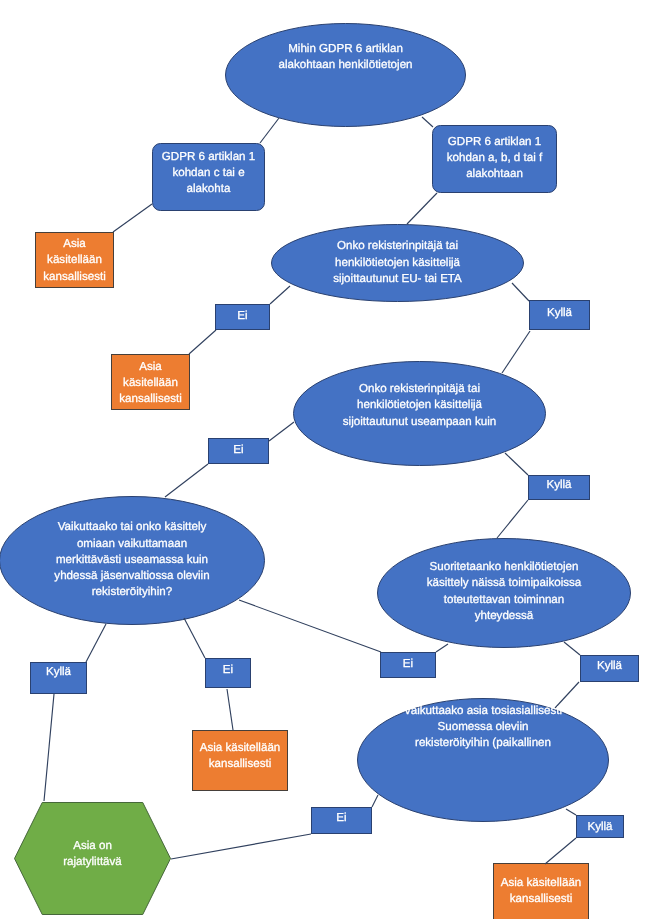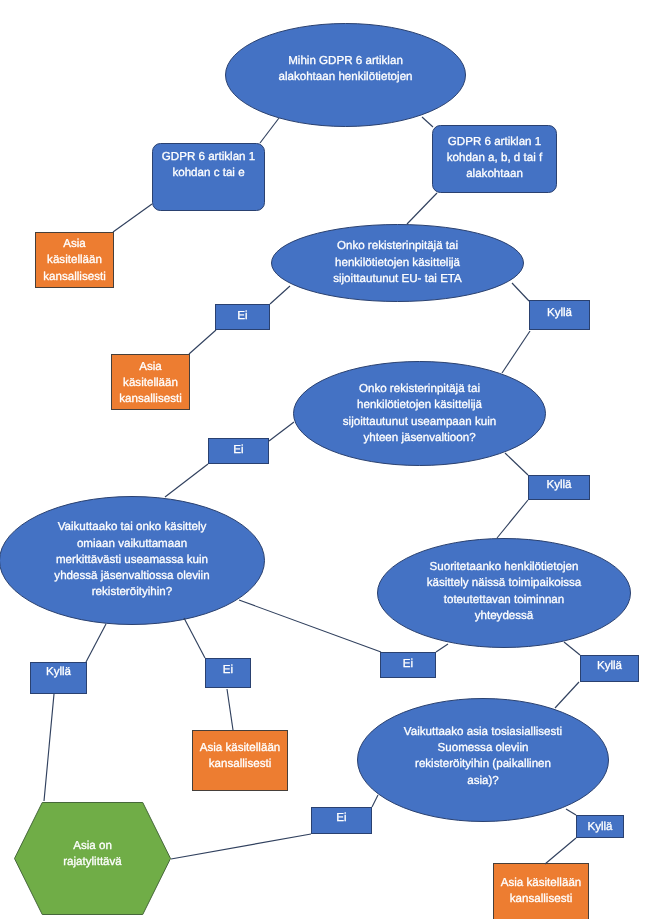--- a/index.html
+++ b/index.html
@@ -64,27 +64,28 @@
   <polyline class="conn" points="448,644 436,652"></polyline>
   <polyline class="conn" points="564,642 580,655"></polyline>
   <polyline class="conn" points="227,689 233,730"></polyline>
   <polyline class="conn" points="579,682 555,708"></polyline>
   <polyline class="conn" points="54,694 44,801"></polyline>
   <polyline class="conn" points="171,859 311,834"></polyline>
   <polyline class="conn" points="378,795 372,807"></polyline>
   <polyline class="conn" points="566,809 576,815"></polyline>
   <polyline class="conn" points="576,838 545,864"></polyline>
 </svg>
-  <div class="txt" style="left:185px;top:53px;width:321px;line-height:16.2px">
+  <div class="txt" style="left:185px;top:41px;width:321px;line-height:16.2px">
       <span class="ln">Mihin GDPR 6 artiklan</span>
       <span class="ln">alakohtaan henkilötietojen</span>
     </div>
   <div class="txt" style="left:112px;top:149px;width:193px;line-height:16px">
       <span class="ln">GDPR 6 artiklan 1</span>
       <span class="ln">kohdan c tai e</span>
+      <span class="ln">alakohta</span>
     </div>
   <div class="txt" style="left:392px;top:134.2px;width:205px;line-height:16px">
       <span class="ln">GDPR 6 artiklan 1</span>
       <span class="ln">kohdan a, b, d tai f</span>
       <span class="ln">alakohtaan</span>
     </div>
   <div class="txt" style="left:-5px;top:236.2px;width:159px;line-height:16.2px">
       <span class="ln">Asia</span>
       <span class="ln">käsitellään</span>
       <span class="ln">kansallisesti</span>
@@ -102,21 +103,20 @@
     </div>
   <div class="txt" style="left:71px;top:358.8px;width:159px;line-height:16px">
       <span class="ln">Asia</span>
       <span class="ln">käsitellään</span>
       <span class="ln">kansallisesti</span>
     </div>
   <div class="txt" style="left:253px;top:381.2px;width:333px;line-height:16.2px">
       <span class="ln">Onko rekisterinpitäjä tai</span>
       <span class="ln">henkilötietojen käsittelijä</span>
       <span class="ln">sijoittautunut useampaan kuin</span>
-      <span class="ln">yhteen jäsenvaltioon?</span>
     </div>
   <div class="txt" style="left:168px;top:442.7px;width:141px;line-height:14px">
       <span class="ln">Ei</span>
     </div>
   <div class="txt" style="left:488px;top:477.7px;width:142px;line-height:14px">
       <span class="ln">Kyllä</span>
     </div>
   <div class="txt" style="left:-41px;top:519.3px;width:346px;line-height:16.2px">
       <span class="ln">Vaikuttaako tai onko käsittely</span>
       <span class="ln">omiaan vaikuttamaan</span>
@@ -139,25 +139,24 @@
   <div class="txt" style="left:340px;top:657px;width:136px;line-height:14px">
       <span class="ln">Ei</span>
     </div>
   <div class="txt" style="left:540px;top:658.9px;width:139px;line-height:14px">
       <span class="ln">Kyllä</span>
     </div>
   <div class="txt" style="left:152px;top:739.7px;width:176px;line-height:16px">
       <span class="ln">Asia käsitellään</span>
       <span class="ln">kansallisesti</span>
     </div>
-  <div class="txt" style="left:317px;top:724px;width:332px;line-height:16.2px">
+  <div class="txt" style="left:317px;top:703px;width:332px;line-height:16.2px">
       <span class="ln">Vaikuttaako asia tosiasiallisesti</span>
       <span class="ln">Suomessa oleviin</span>
       <span class="ln">rekisteröityihin (paikallinen</span>
-      <span class="ln">asia)?</span>
     </div>
   <div class="txt" style="left:-26px;top:838.1px;width:237px;line-height:15.4px">
       <span class="ln">Asia on</span>
       <span class="ln">rajatylittävä</span>
     </div>
   <div class="txt" style="left:271px;top:811px;width:141px;line-height:14px">
       <span class="ln">Ei</span>
     </div>
   <div class="txt" style="left:536px;top:819.8px;width:128px;line-height:14px">
       <span class="ln">Kyllä</span>

